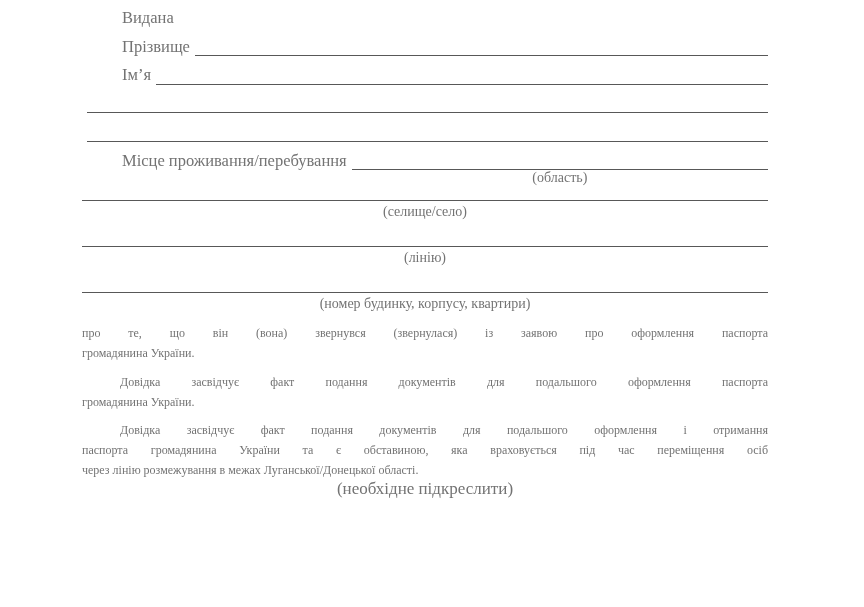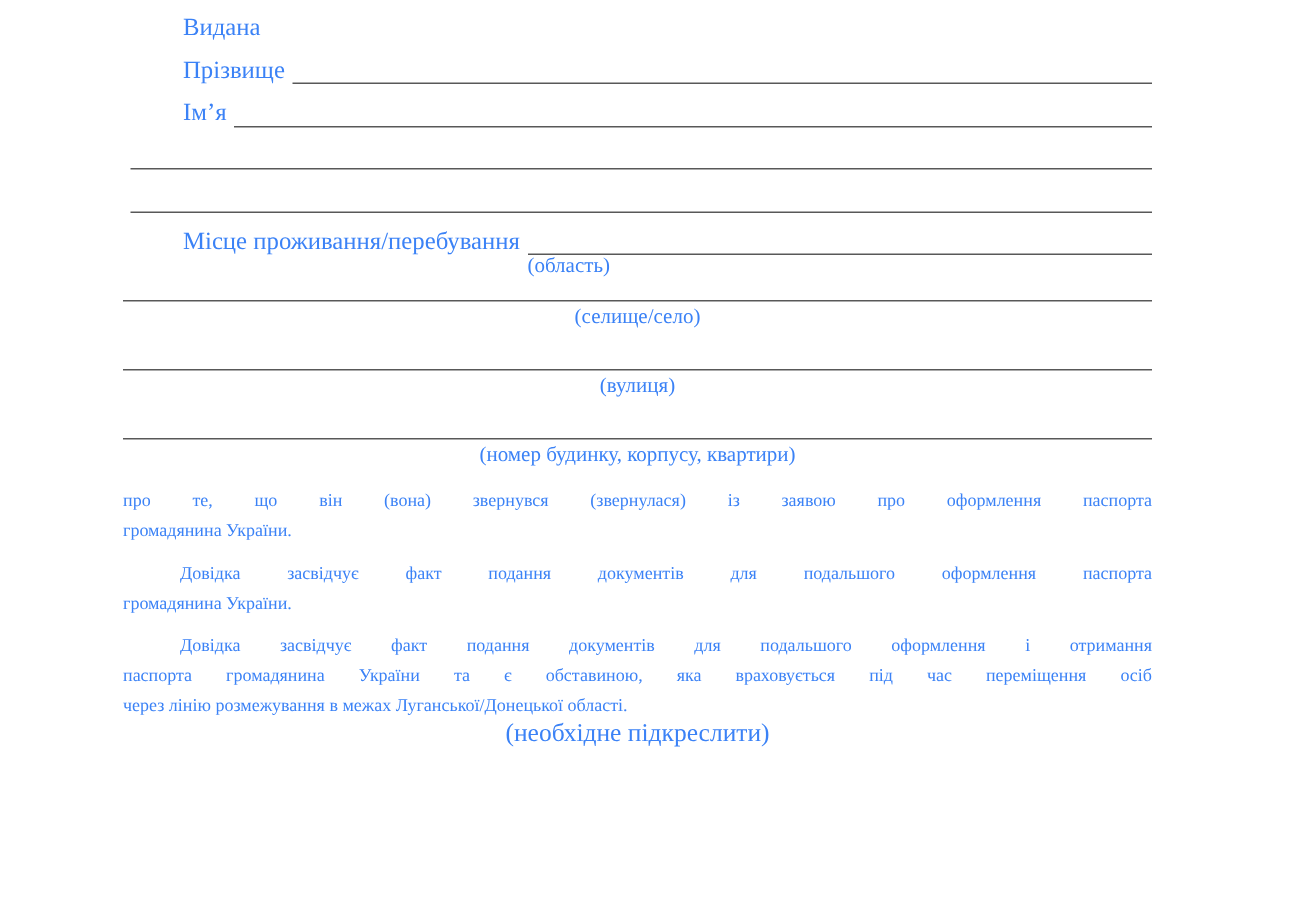--- a/index.html
+++ b/index.html
@@ -3,38 +3,38 @@
 <meta charset="utf-8">
 <style>
   * { margin:0; padding:0; box-sizing:border-box; }
   html,body { background:#ffffff; }
   .page {
     position:relative;
     width:864px; height:607px;
     padding:4px 96px 0 82px;
     overflow:hidden;
     font-family:"Liberation Serif","DejaVu Serif",serif;
-    color:#3b82f6;
+    color:#737373;
     background:#ffffff;
   }
   
   .field-row { display:flex; height:28.5px; }
   .field-label {
     font-size:16.5px; line-height:28.5px;
     padding-left:40px; white-space:pre;
   }
   .fill-line {
     flex:1 1 auto;
     margin:0 0 5px 5px;
     border-bottom:1px solid #585858;
     position:relative;
   }
   .fill-caption {
     position:absolute; top:calc(100% + 2px); left:0; right:0;
-    font-size:14px; line-height:14px;
+    text-align:center; font-size:14px; line-height:14px;
   }
   
   .addr-block { border-top:1px solid #585858; }
   .addr-block.first { margin-top:38.5px; }
   .addr-block.next  { margin-top:25px; }
   .addr-caption {
     text-align:center; font-size:14px; line-height:18px; padding-top:2px;
   }
   
   .para { font-size:12px; }
@@ -80,21 +80,21 @@
       <span class="fill-caption">(область)</span>
     </span>
   </div>
 
 
   <div class="addr-block next">
     <div class="addr-caption">(селище/село)</div>
   </div>
 
   <div class="addr-block next">
-    <div class="addr-caption">(вулиця)</div>
+    <div class="addr-caption">(лінію)</div>
   </div>
 
   <div class="addr-block next">
     <div class="addr-caption">(номер будинку, корпусу, квартири)</div>
   </div>
 
   <div class="para p1">
     <div class="pline stretch">про те, що він (вона) звернувся (звернулася) із заявою про оформлення паспорта</div>
     <div class="pline">громадянина України.</div>
   </div>

